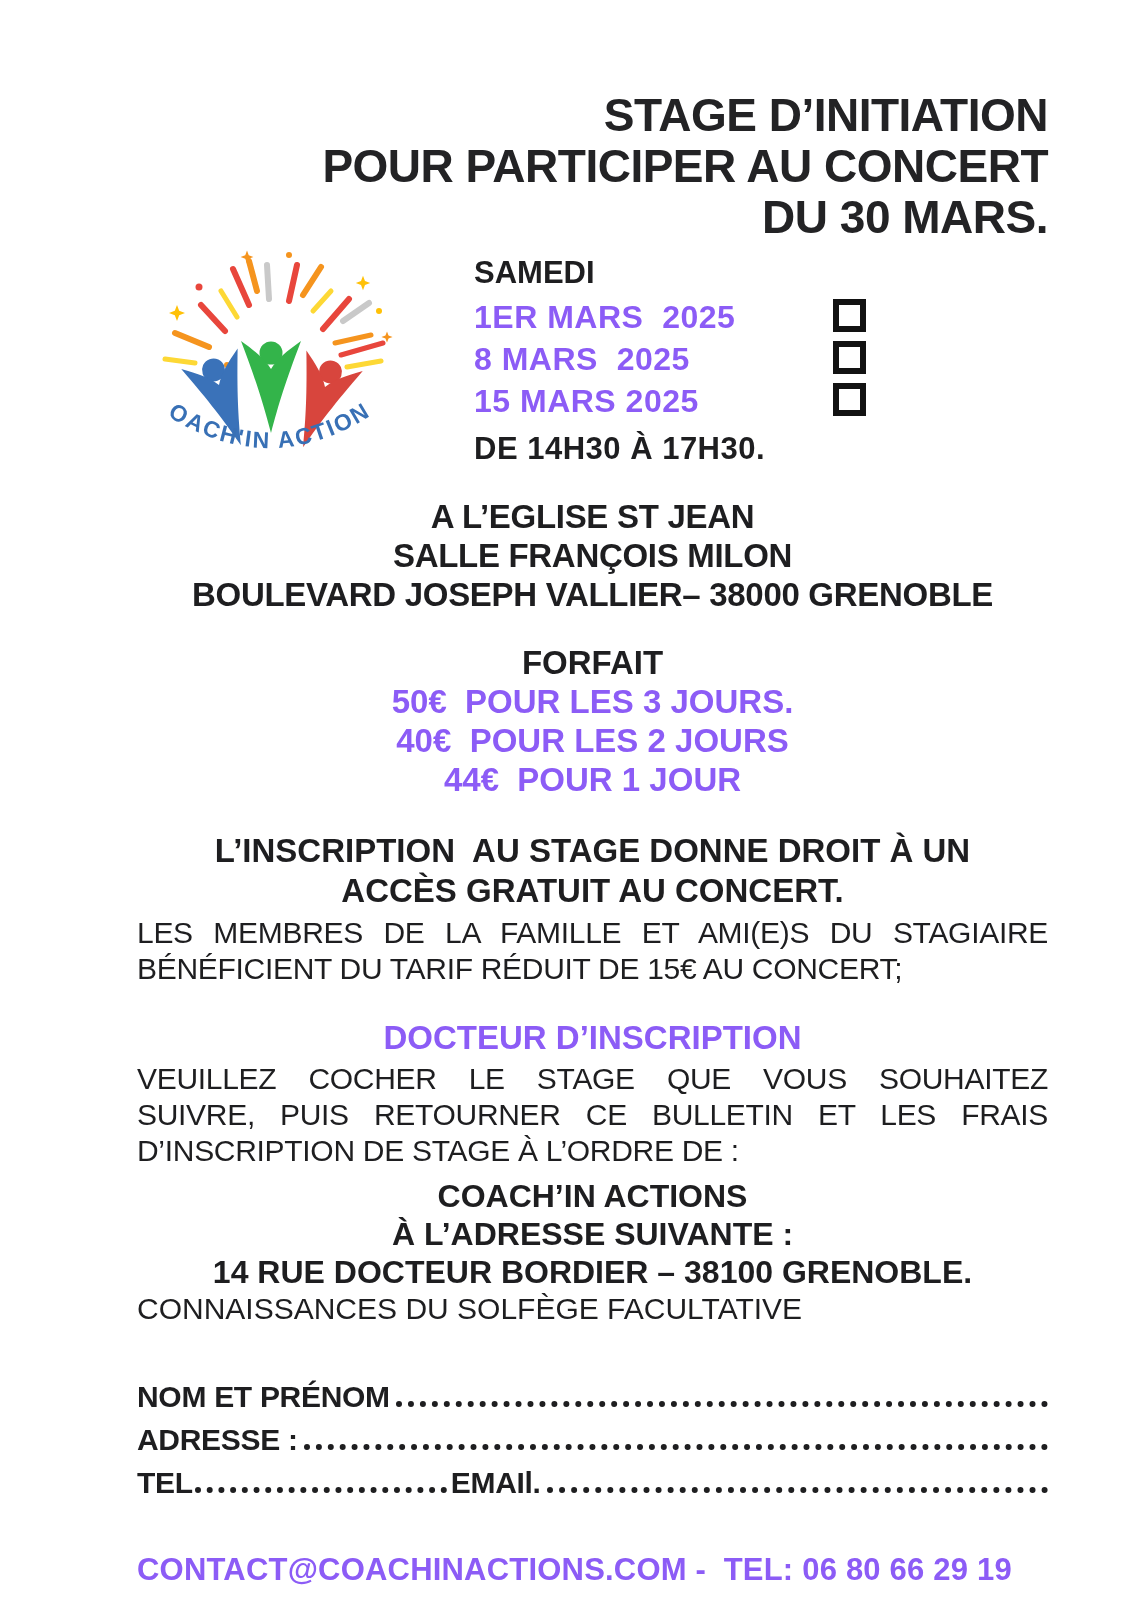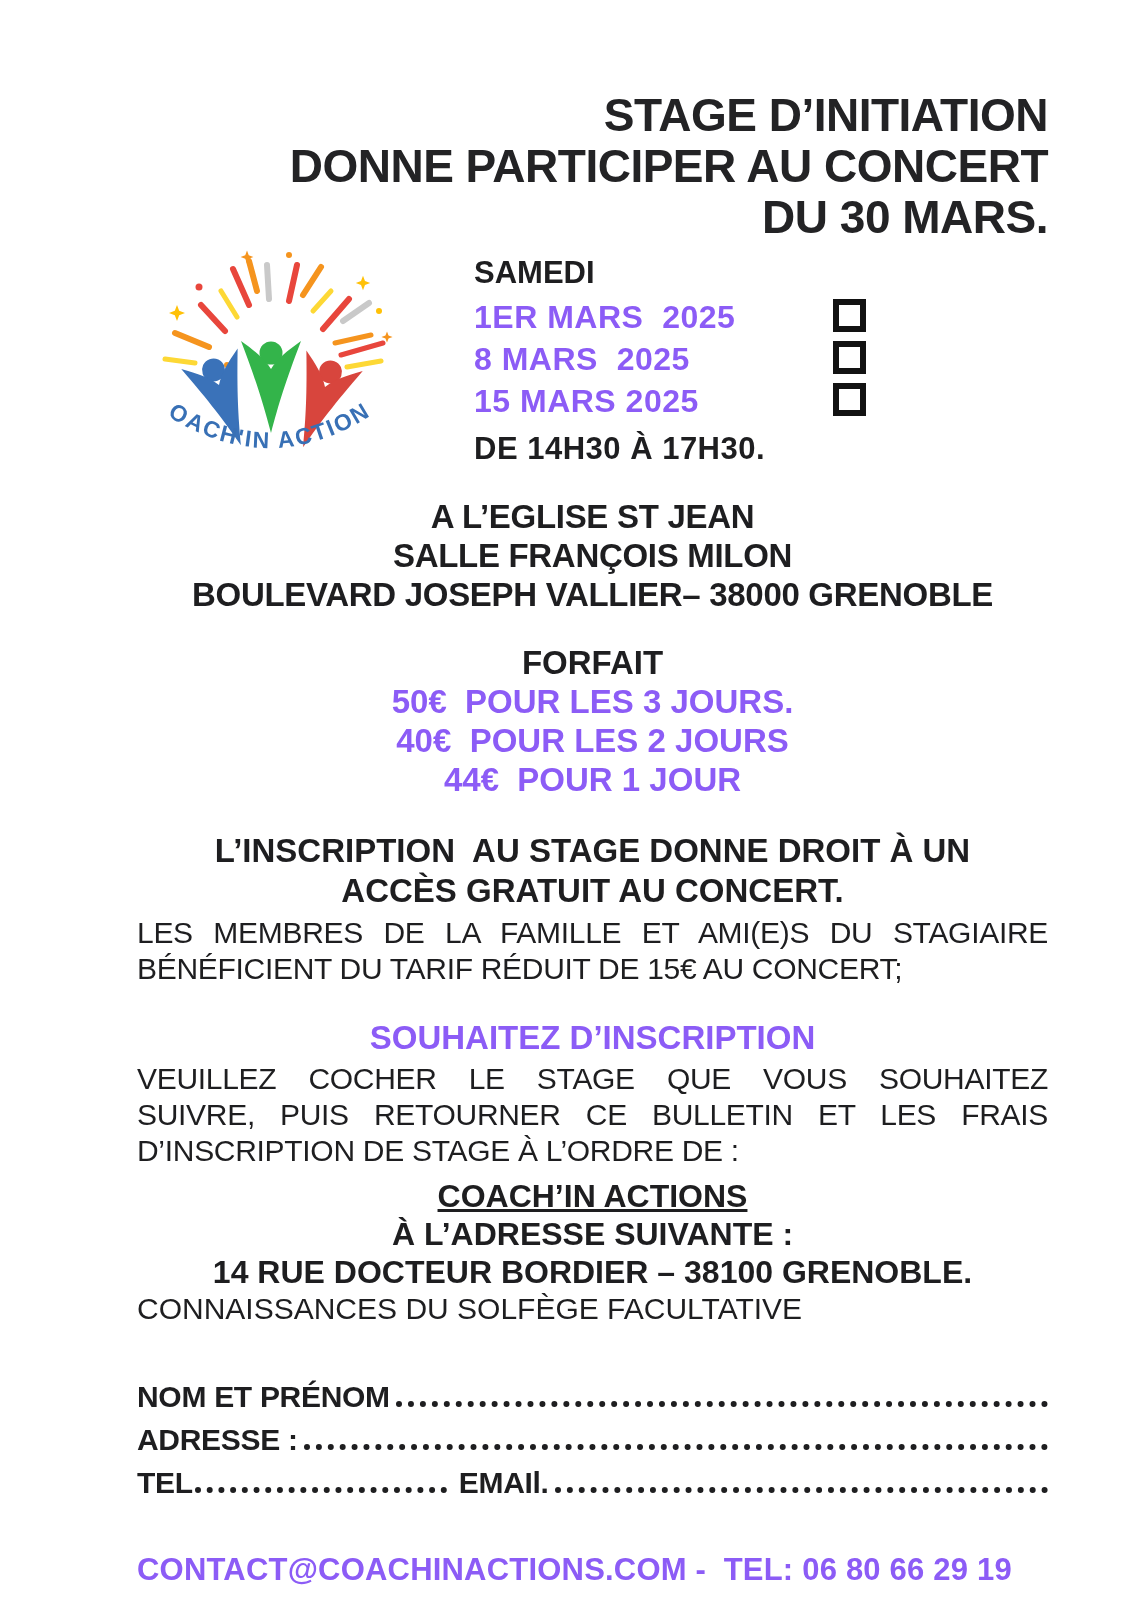--- a/index.html
+++ b/index.html
@@ -34,45 +34,45 @@
   .pricing-heading { font-size:33px; font-weight:800; }
   .price { font-size:33px; font-weight:800; line-height:39px; color:var(--purple); white-space:pre; }
 
   .benefit { margin-top:32px; }
   .benefit-heading { text-align:center; font-size:33px; font-weight:800; line-height:40px; white-space:pre-wrap; }
   .para { margin-top:4px; font-size:30px; font-weight:400; line-height:36px; letter-spacing:-0.3px; }
   .jline { text-align:justify; text-align-last:justify; }
   .jlast { text-align:left; }
 
   .reg-heading { margin-top:32px; text-align:center; font-size:33px; font-weight:800; color:var(--purple); }
-  .payee { text-align:center; font-size:32px; font-weight:800; margin-top:8px; line-height:38px;text-decoration:underline; }
+  .payee { text-align:center; font-size:32px; font-weight:800; margin-top:8px; line-height:38px; }
   .address-label { text-align:center; font-size:32px; font-weight:800; line-height:38px; }
   .address { text-align:center; font-size:32px; font-weight:800; line-height:38px; }
   .reg-note { font-size:30px; font-weight:400; line-height:36px; }
 
   
   .form { margin-top:44px; }
   .form-row { display:flex; align-items:flex-end; height:43px; font-size:30px; font-weight:800; letter-spacing:-0.3px; }
   .dots { flex:1; border-bottom:6px dotted #1e1e20; margin:0 0 7px 6px; }
   .dots-fixed { flex:none; width:252px; border-bottom:6px dotted #1e1e20; margin:0 0 7px 2px; }
-  .email-label { margin-left:12px; }
+  .email-label { margin-left:4px; }
 
   
   .footer { margin-top:52px; font-size:31px; font-weight:800; color:var(--purple);
             white-space:pre; letter-spacing:0.2px; }
 </style>
 </head>
 <body>
 
 <div class="page">
   <div class="content">
 
     <div class="title">
       <div>STAGE D’INITIATION</div>
-      <div>DONNE PARTICIPER AU CONCERT</div>
+      <div>POUR PARTICIPER AU CONCERT</div>
       <div>DU 30 MARS.</div>
     </div>
 
     <div class="hero">
       <div class="logo-wrap">
         <svg width="265" height="232" viewBox="0 0 265 232">
           <defs>
             <g id="fig">
               <circle cx="0" cy="-16" r="11.5"></circle>
               <path d="M 0 64 C -8 34 -14 14 -30 -28 C -16 -18 -6 -10 0 0 C 6 -10 16 -18 30 -28 C 14 14 8 34 0 64 Z"></path>
@@ -152,21 +152,21 @@
 
     <div class="benefit">
       <div class="benefit-heading">L’INSCRIPTION  AU STAGE DONNE DROIT À UN</div>
       <div class="benefit-heading">ACCÈS GRATUIT AU CONCERT.</div>
       <div class="para">
         <div class="jline">LES MEMBRES DE LA FAMILLE ET AMI(E)S DU STAGIAIRE</div>
         <div class="jlast">BÉNÉFICIENT DU TARIF RÉDUIT DE 15€ AU CONCERT;</div>
       </div>
     </div>
 
-    <div class="reg-heading">SOUHAITEZ D’INSCRIPTION</div>
+    <div class="reg-heading">DOCTEUR D’INSCRIPTION</div>
     <div class="para">
       <div class="jline">VEUILLEZ COCHER LE STAGE QUE VOUS SOUHAITEZ</div>
       <div class="jline">SUIVRE, PUIS RETOURNER CE BULLETIN  ET LES FRAIS</div>
       <div class="jlast">D’INSCRIPTION DE STAGE À L’ORDRE DE :</div>
     </div>
     <div class="payee">COACH’IN ACTIONS</div>
     <div class="address-label">À L’ADRESSE SUIVANTE :</div>
     <div class="address">14 RUE DOCTEUR BORDIER – 38100 GRENOBLE.</div>
     <div class="reg-note">CONNAISSANCES DU SOLFÈGE FACULTATIVE</div>
 

